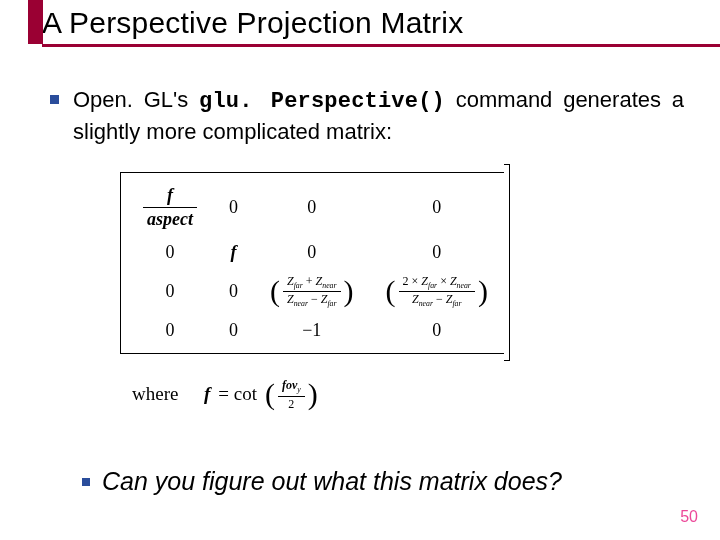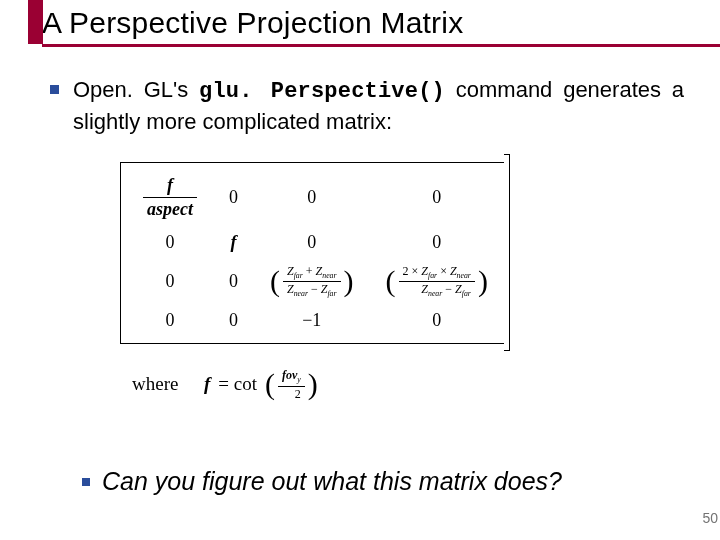--- a/index.html
+++ b/index.html
@@ -2,44 +2,44 @@
 <html><head>
 <meta charset="utf-8">
 <style>
   * { margin: 0; padding: 0; box-sizing: border-box; }
   html, body { width: 720px; height: 540px; font-family: Arial, Helvetica, sans-serif; background: #fff; color: #000; }
   .slide { position: relative; width: 720px; height: 540px; }
   .title-wrap { position: relative; padding: 6px 0 0 42px; }
   .accent { position: absolute; left: 28px; top: 0; width: 15px; height: 44px; background: #9a0033; }
   .underline { height: 3px; background: #9a0033; margin: 4px 0 0 0; width: 680px; }
   .title { font-size: 30px; font-weight: 400; letter-spacing: 0.2px; }
-  .body { padding: 28px 36px 0 50px; font-size: 22px; }
+  .body { padding: 28px 36px 0 50px; font-size: 22px; margin-top: 10px; }
   .bullet-row { display: flex; align-items: flex-start; }
   .sq { width: 9px; height: 9px; background: #2a4d9b; margin: 10px 14px 0 0; flex: 0 0 auto; }
   .bullet-text { flex: 1; text-align: justify; text-justify: inter-word; line-height: 1.35; }
   .mono { font-family: "Courier New", Courier, monospace; font-weight: bold; letter-spacing: 0.2px; }
   .matrix-zone { margin: 18px 0 0 70px; font-family: "Times New Roman", Times, serif; font-size: 18px; }
   .bracket { display: inline-block; vertical-align: middle; border-top: 1.5px solid #000; border-bottom: 1.5px solid #000; }
   .bracket.left { border-left: 1.5px solid #000; padding: 6px 0 6px 6px; }
   .bracket.right { border-right: 1.5px solid #000; padding: 6px 6px 6px 0; }
   table.mat { border-collapse: collapse; }
   table.mat td { text-align: center; vertical-align: middle; padding: 6px 16px; }
   .frac { display: inline-block; text-align: center; vertical-align: middle; }
   .frac .num { display: block; border-bottom: 1.2px solid #000; padding: 0 4px 1px; }
-  .frac .den { display: block; padding: 1px 4px 0; text-align: right; }
+  .frac .den { display: block; padding: 1px 4px 0; }
   .bi { font-style: italic; font-weight: bold; }
   .it { font-style: italic; }
   .sub { font-size: 0.65em; vertical-align: sub; font-style: italic; }
   .paren-wrap { display: inline-flex; align-items: center; font-size: 30px; line-height: 1; }
   .paren-wrap .inner { font-size: 12px; padding: 0 3px; }
   .where-line { margin: 18px 0 0 82px; font-family: "Times New Roman", Times, serif; font-size: 19px; display: flex; align-items: center; gap: 8px; }
   .sub-bullet { position: absolute; left: 82px; bottom: 44px; display: flex; align-items: center; font-size: 25px; }
   .sub-bullet .sq2 { width: 8px; height: 8px; background: #2a4d9b; margin-right: 12px; }
   .sub-bullet .q { font-style: italic; }
-  .pagenum { position: absolute; right: 2px; bottom: 14px; font-size: 14px; color: #737373; }
+  .pagenum { position: absolute; right: 22px; bottom: 14px; font-size: 16px; color: #ec4899; }
 </style>
 </head>
 <body>
 
 <div class="slide">
   <div class="title-wrap">
     <div class="accent"></div>
     <div class="title">A Perspective Projection Matrix</div>
     <div class="underline"></div>
   </div>

